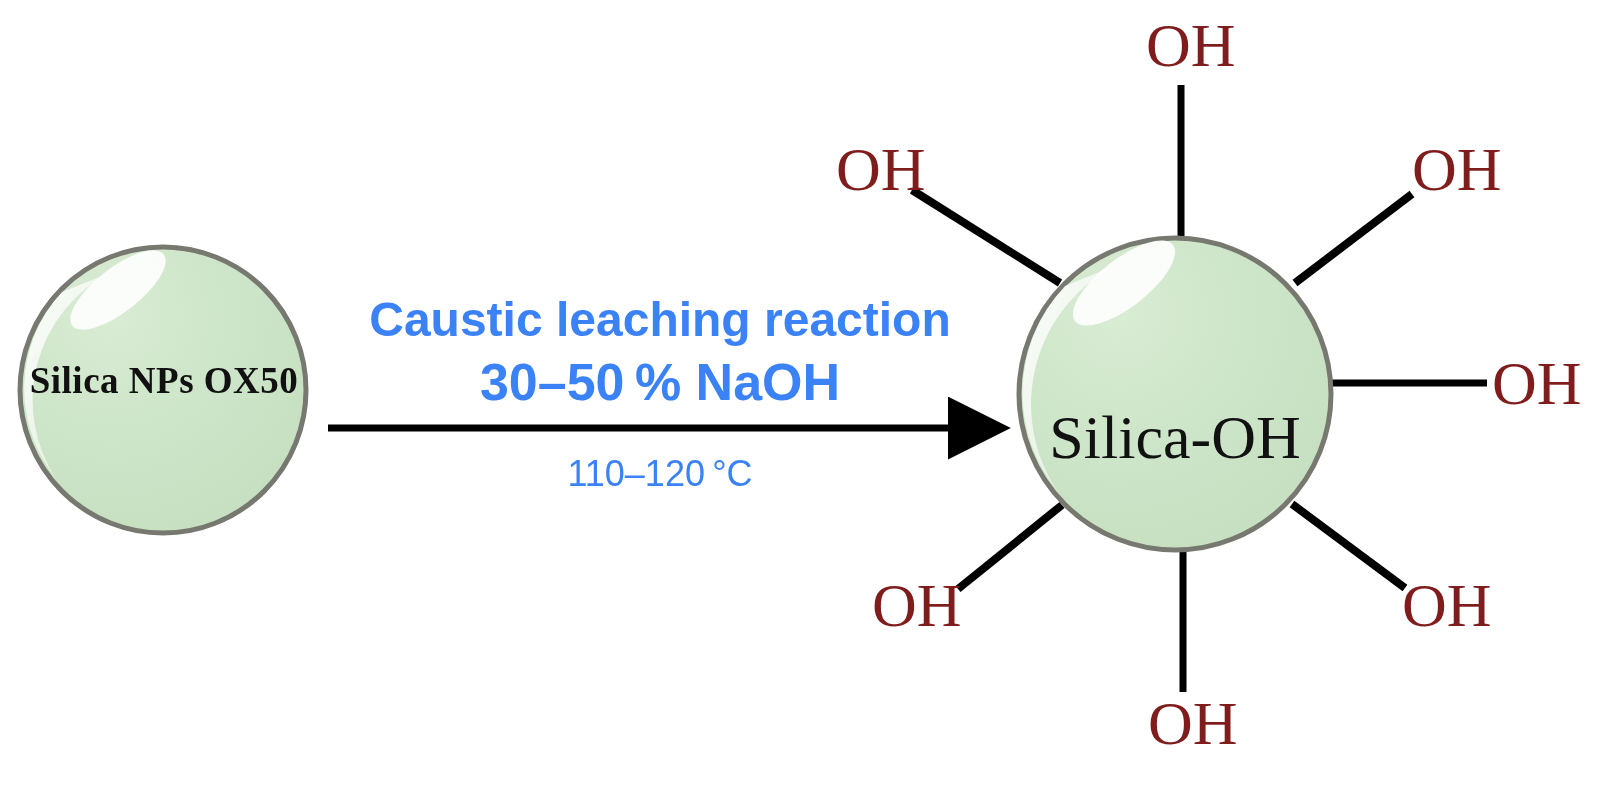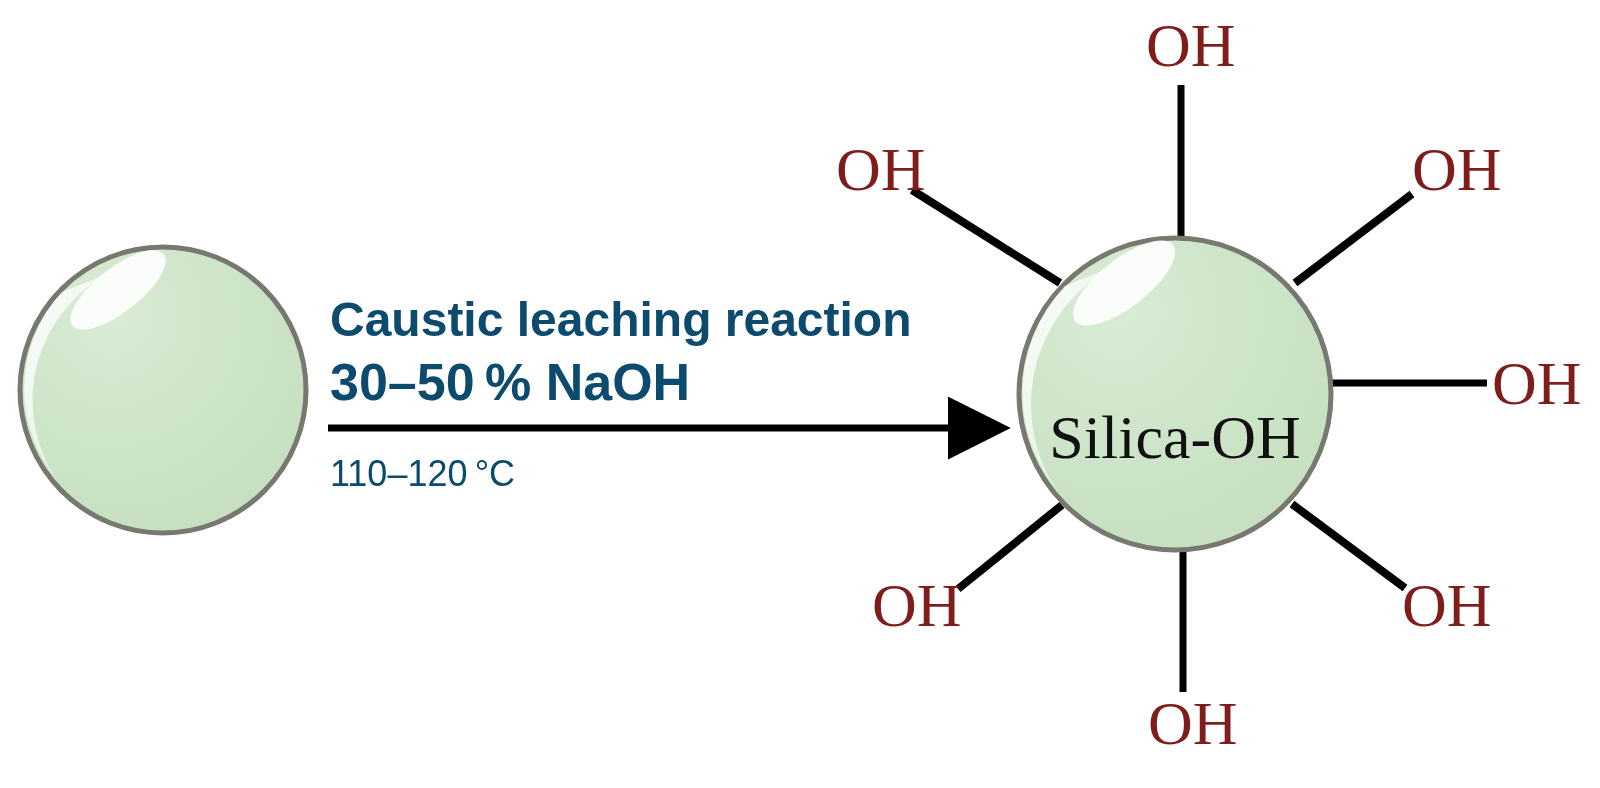--- a/index.html
+++ b/index.html
@@ -56,23 +56,23 @@
     font-weight: 400;
     font-size: 62px;
     left: 1018px;
     top: 358px;
     width: 314px;
     margin-top: 48px;
   }
   .rxn-text {
     position: absolute;
     font-family: "Liberation Sans", sans-serif;
-    color: #0c4a6e;
+    color: #3b82f6;
     white-space: nowrap;
-    text-align: left;
+    text-align: center;
     line-height: 1;
   }
   #rxn-line1 {
     font-weight: 700;
     font-size: 48px;
     left: 330px;
     top: 296px;
     width: 660px;
   }
   #rxn-line2 {
@@ -132,20 +132,21 @@
       <circle cx="1175" cy="394" r="156" fill="url(#sphereGrad)" stroke="#77786f" stroke-width="5"></circle>
       <path d="M 1065 286 A 156 156 0 0 0 1058 492 A 156 156 0 0 1 1119 264 Z" fill="url(#hlGrad)"></path>
       <ellipse cx="1124" cy="283" rx="62" ry="24" transform="rotate(-38 1124 283)" fill="#ffffff" opacity="0.9"></ellipse>
     </g>
 
     <g>
       <line x1="328" y1="428" x2="952" y2="428" stroke="#000000" stroke-width="7" marker-end="url(#arrowHead)"></line>
     </g>
   </svg>
 
+  <div class="sphere-label" id="label-left">Silica NPs OX50</div>
 
   <div class="sphere-label" id="label-right">Silica-OH</div>
 
   <div class="rxn-text" id="rxn-line1">Caustic leaching reaction</div>
   <div class="rxn-text" id="rxn-line2">30–50 % NaOH</div>
   <div class="rxn-text" id="rxn-line3">110–120 °C</div>
 
   <div class="oh-label" style="left:1146px; top:14px;">OH</div>
 
   <div class="oh-label" style="left:1412px; top:138px;">OH</div>

